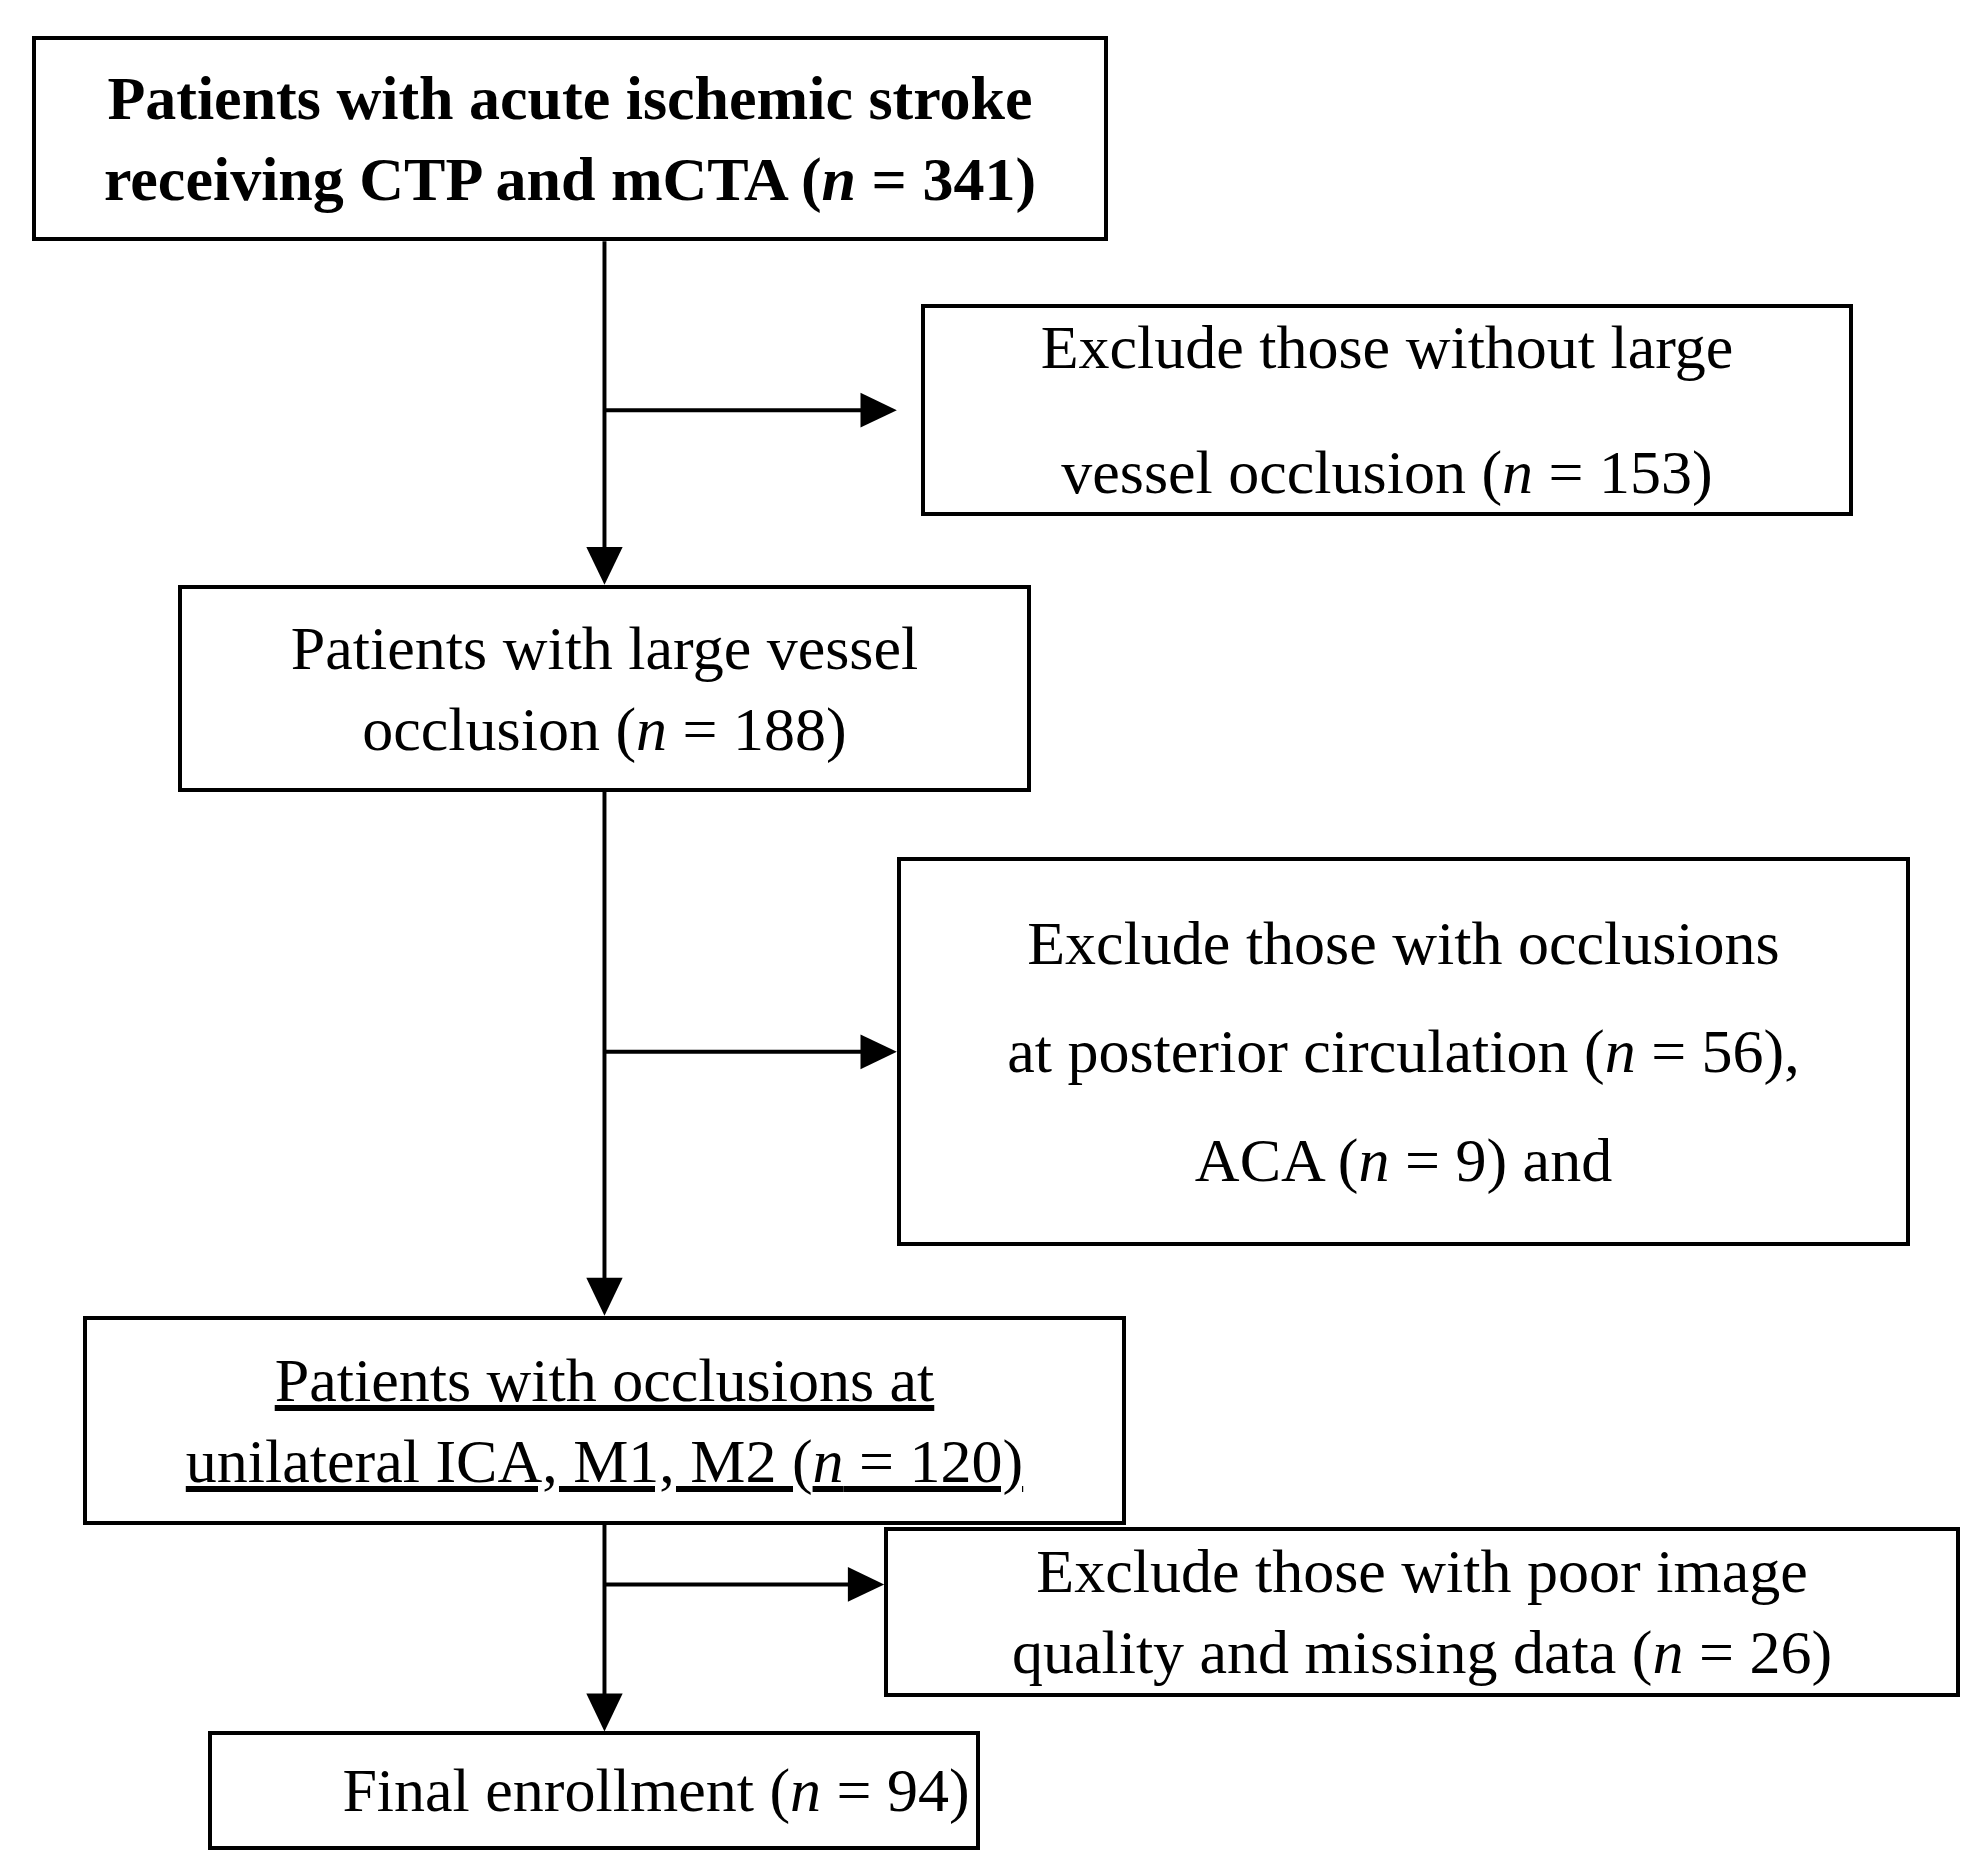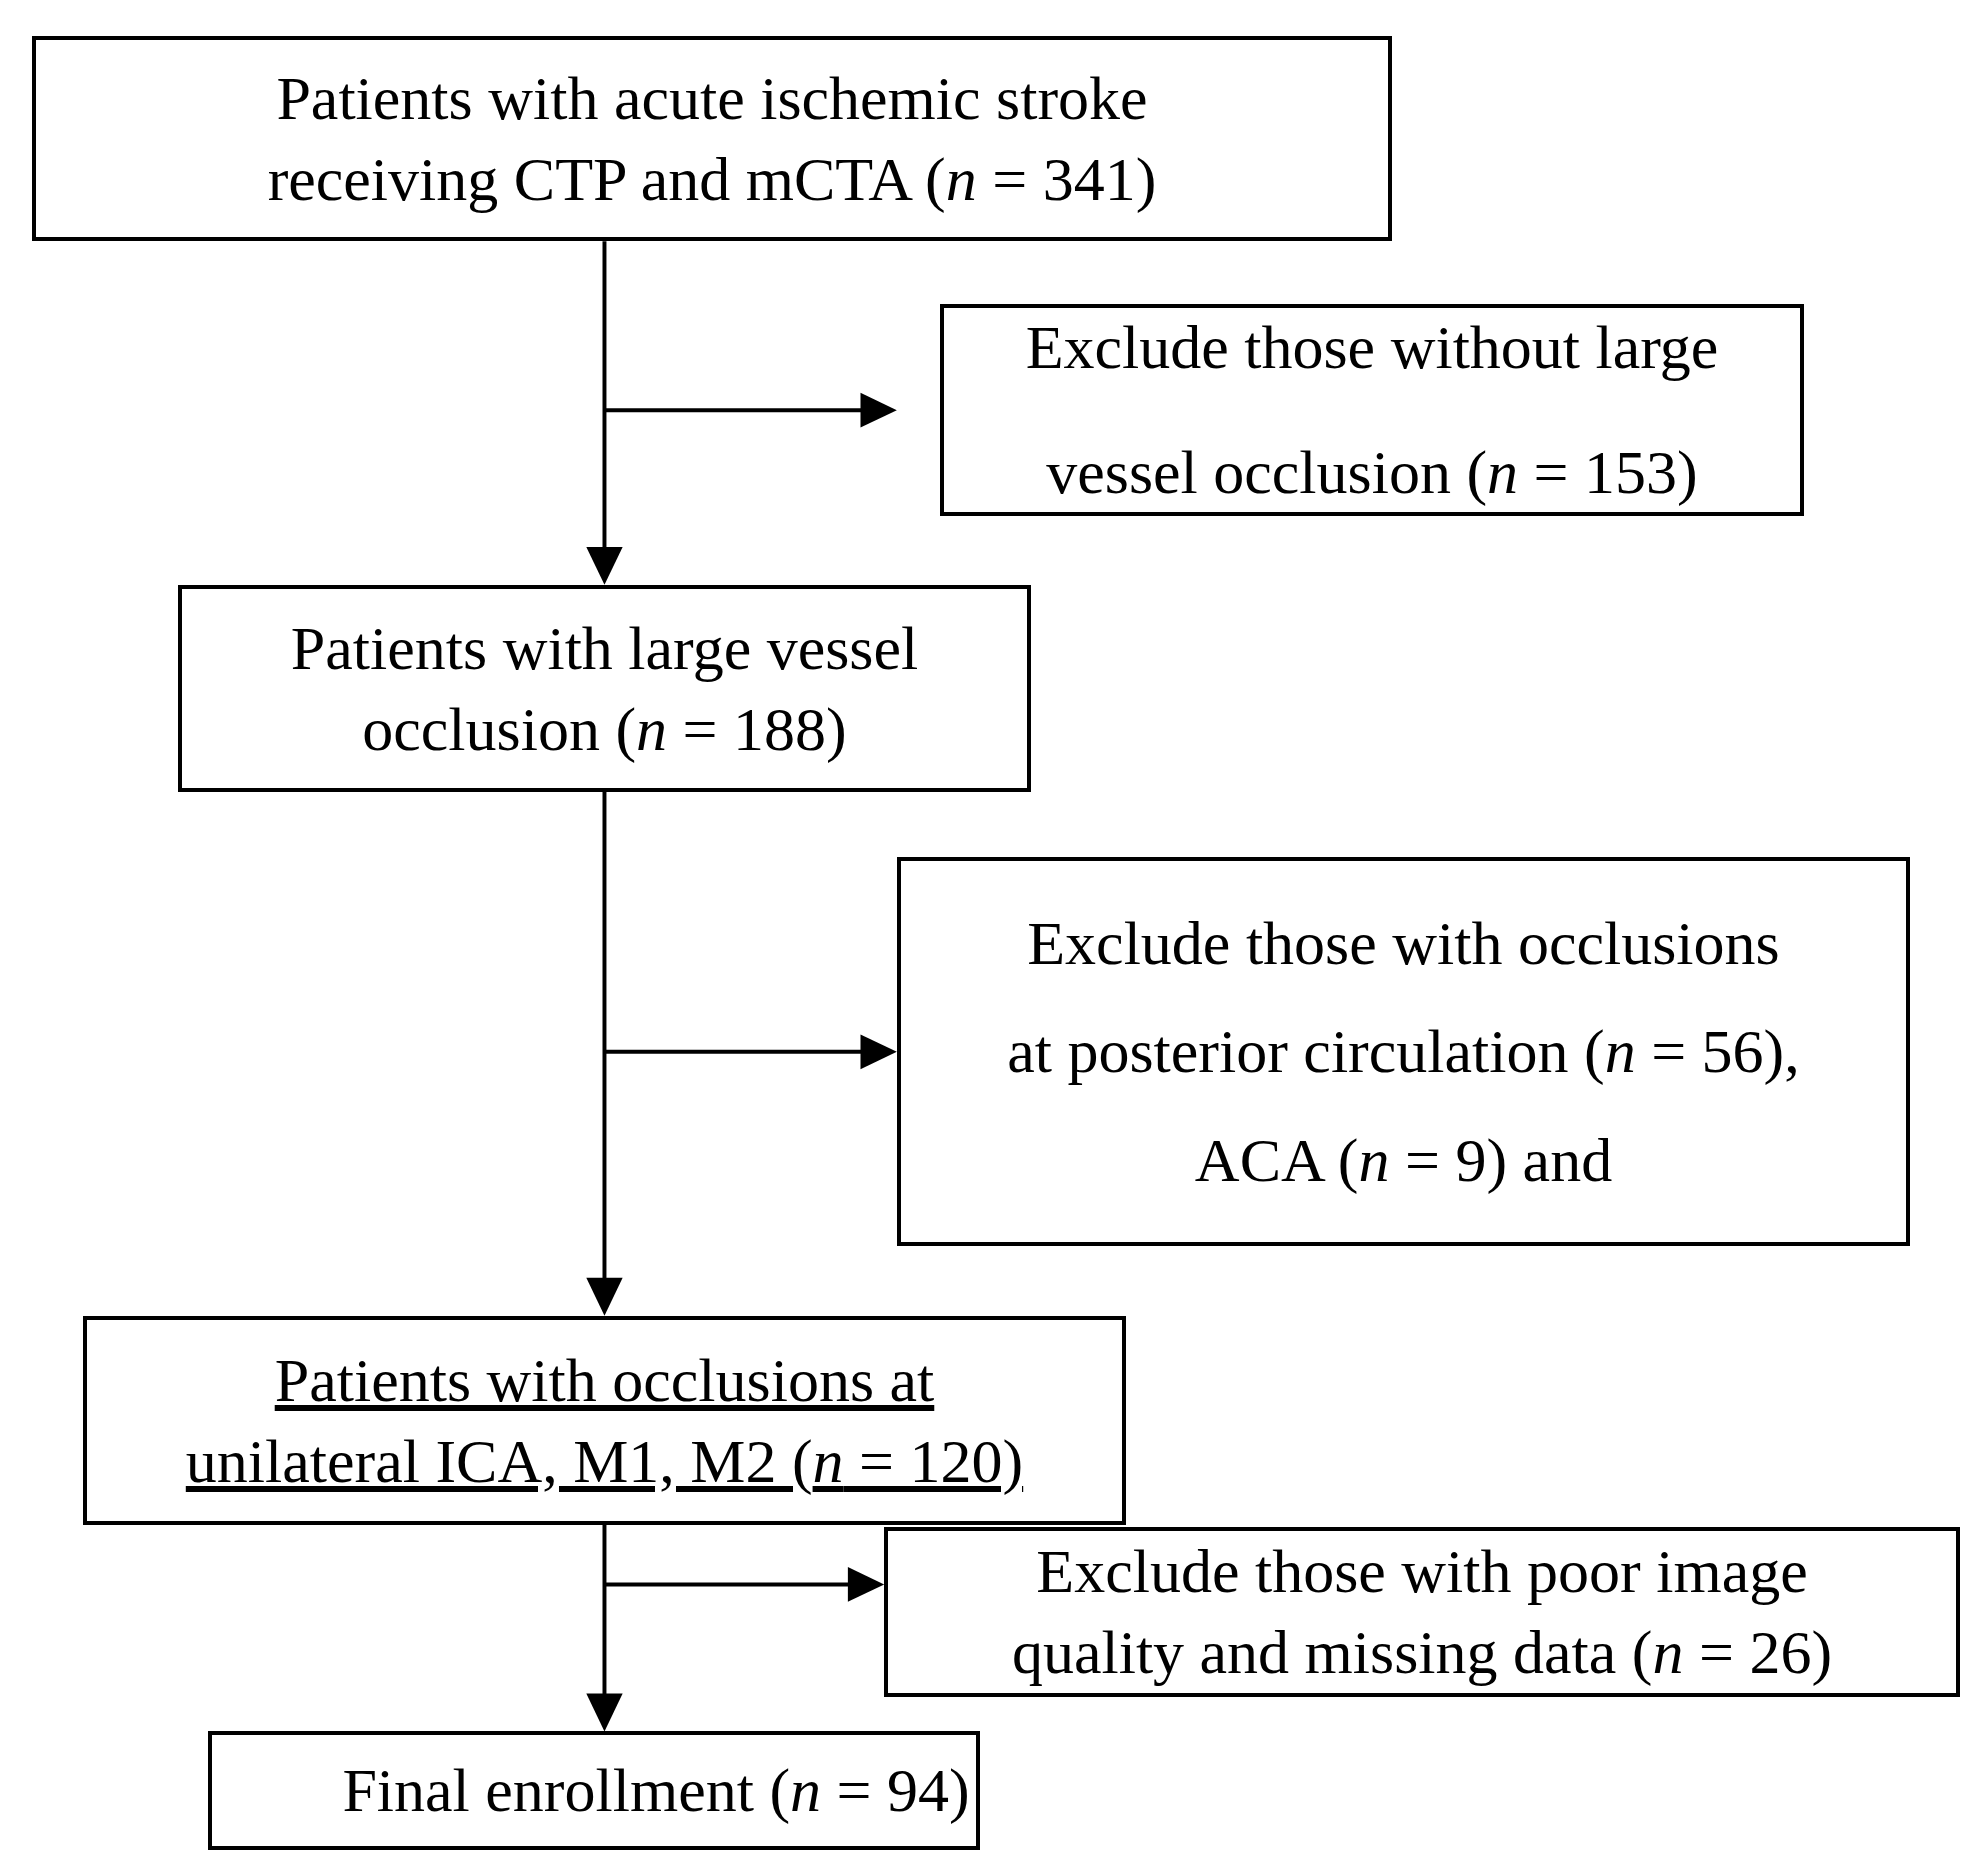--- a/index.html
+++ b/index.html
@@ -38,22 +38,22 @@
     font-size:62px;
     line-height:1.3;
     padding:0 6.3px;
     overflow:visible;
     white-space:nowrap;
   }
   .node .line{display:block;}
   .it{font-style:italic;}
 
   
-  #node-0{left:32px;   top:36px;   width:1360px; height:205px;}
-  #node-1{left:940px; top:304px;  width:864px; height:212px;gap:44px;}
+  #node-0{left:32px;   top:36px;   width:1076px; height:205px;font-weight:bold;}
+  #node-1{left:921px; top:304px;  width:932px; height:212px;gap:44px;}
   #node-2{left:178px;  top:585px;  width:853px; height:207px;}
   #node-3{left:897px; top:857px; width:1013px; height:389px;gap:28px;}
   #node-4{left:83px;  top:1316px; width:1043px; height:209px;text-decoration:underline;}
   #node-5{left:884px; top:1503px; width:1076px; height:170px;margin-top:24px;}
   #node-6{left:208px;  top:1731px; width:772px;  height:119px;align-items:flex-end;}
 </style>
 </head>
 <body>
 
 <div class="canvas">

